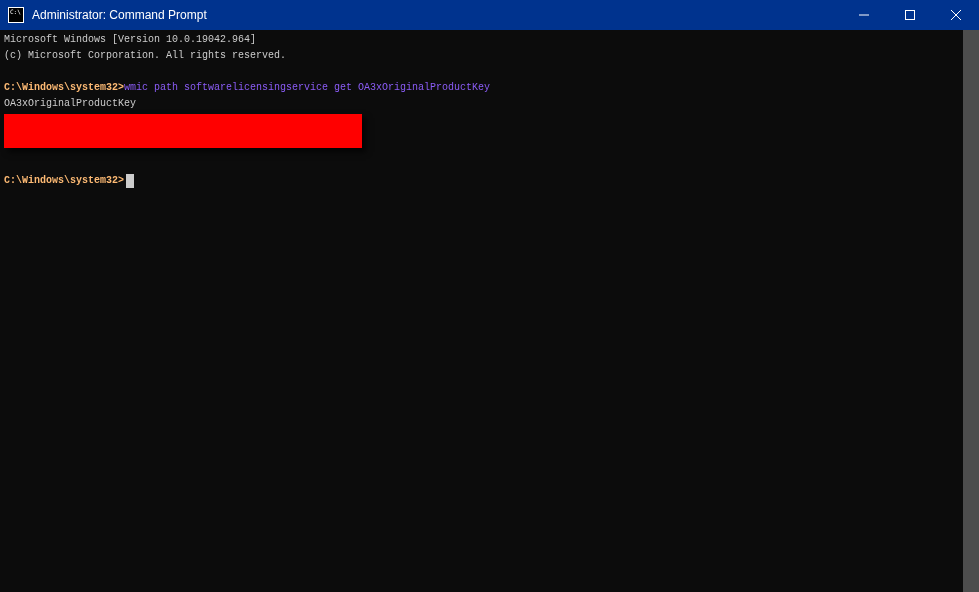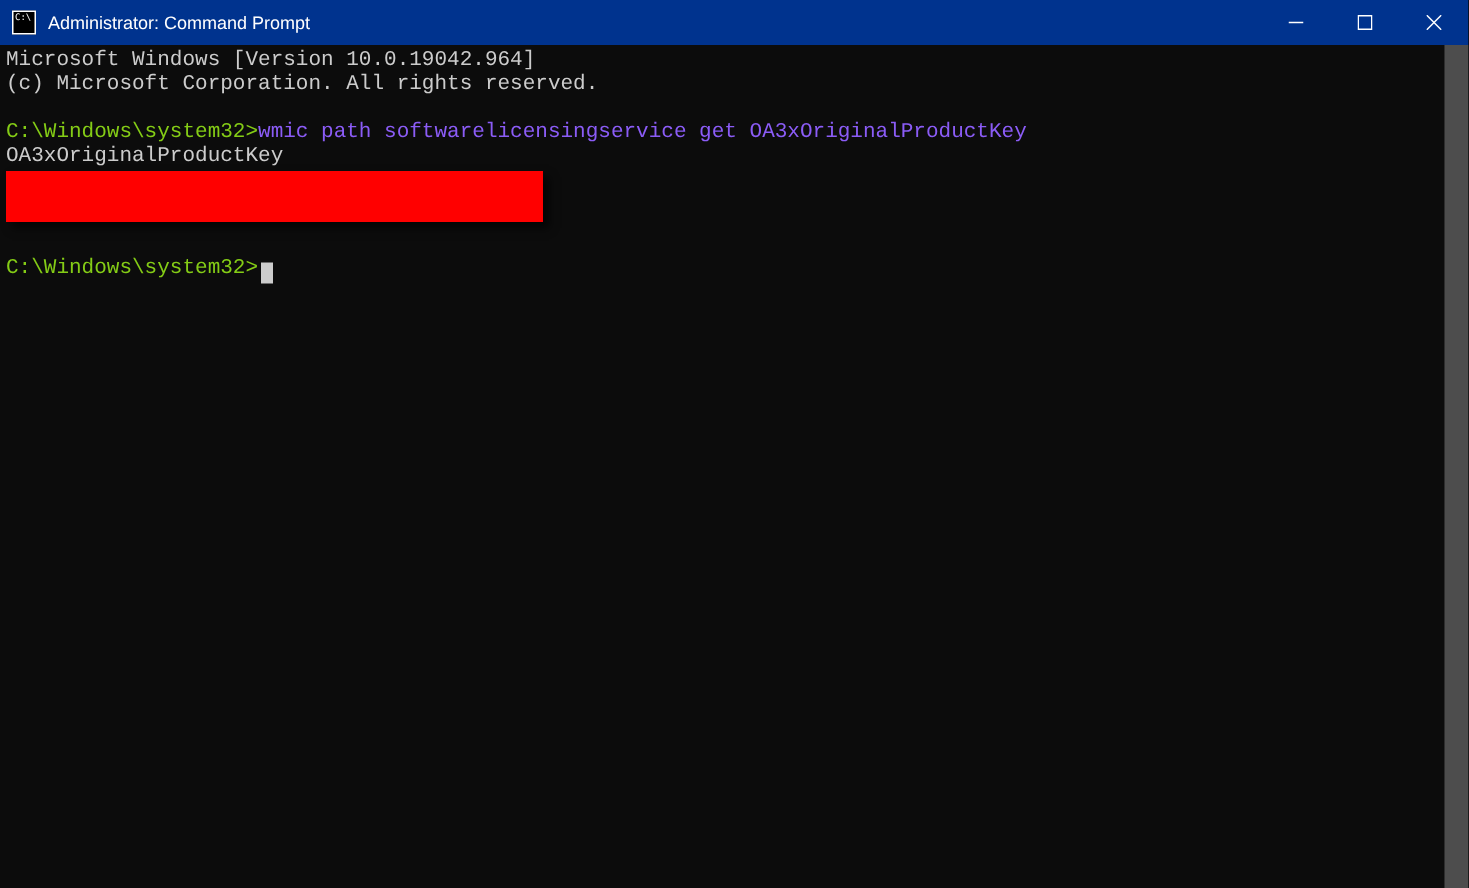--- a/index.html
+++ b/index.html
@@ -80,32 +80,33 @@
       flex: 1;
       display: flex;
       position: relative;
       background: #0c0c0c;
     }
     .terminal {
       flex: 1;
       padding: 2px 4px;
       color: #cccccc;
       font-family: Consolas, 'Courier New', monospace;
-      font-size: 14px;
+      font-size: 10px;
       line-height: 16px;
       white-space: pre;
       overflow: hidden;
       font-weight: 400;
     }
     .terminal-line {
       display: block;
       min-height: 16px;
     }
     .prompt {
-      color: #84cc16;
+      color: #fdba74;
+      font-weight: bold;
     }
     .command {
       color: #8b5cf6;
     }
     .redaction {
       display: inline-block;
       width: 358px;
       height: 34px;
       background: #ff0000;
       box-shadow: 4px 4px 6px rgba(0,0,0,0.7);

